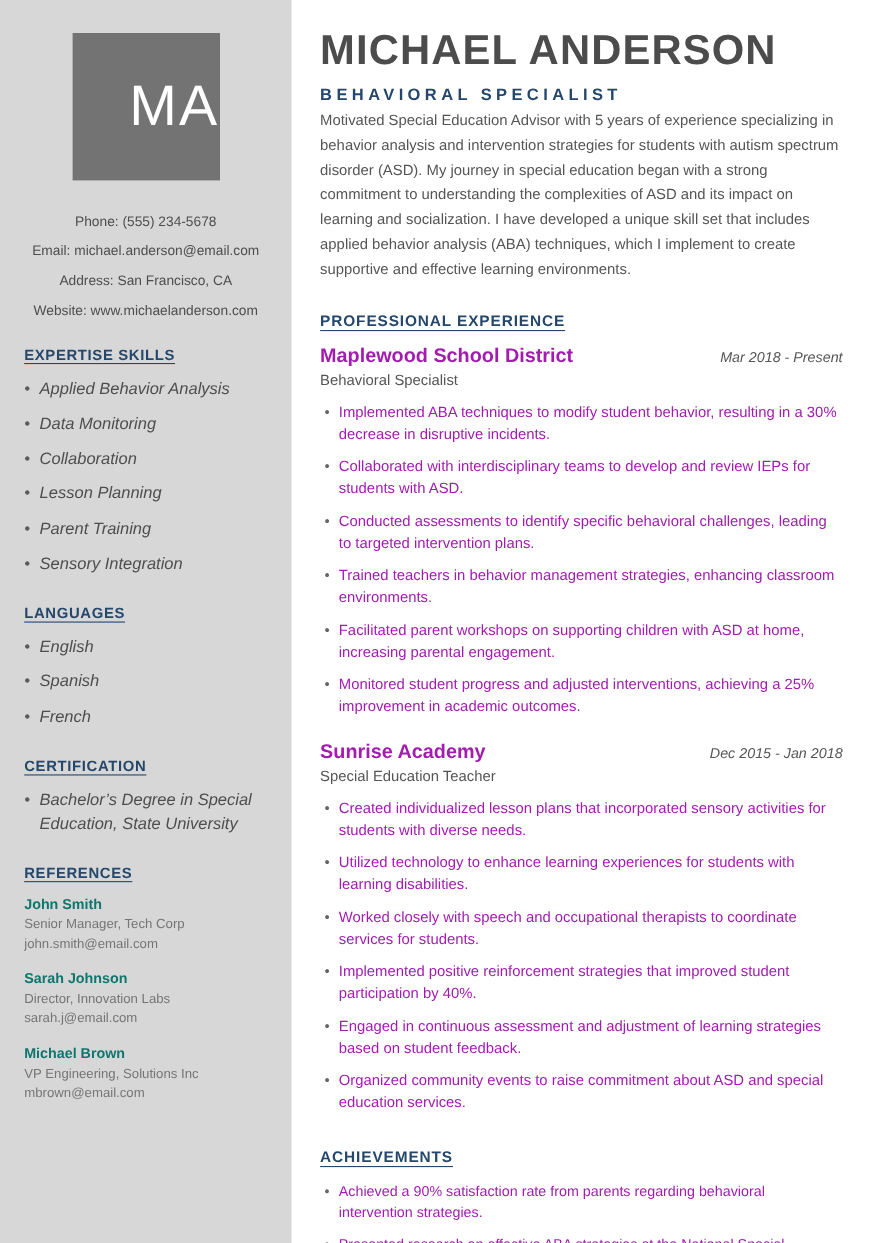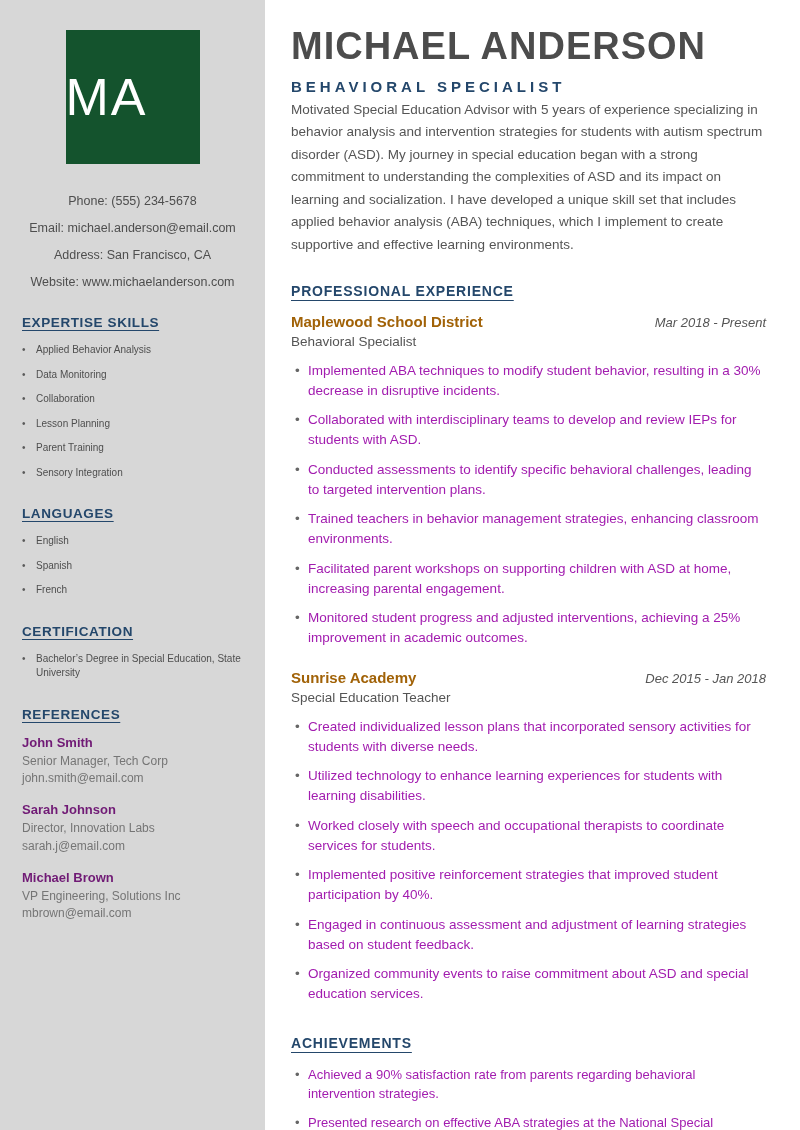--- a/index.html
+++ b/index.html
@@ -2,41 +2,41 @@
 <html><head>
 <meta charset="utf-8">
 <style>
   * { margin:0; padding:0; box-sizing:border-box; }
   html,body { background:#ffffff; }
   body { font-family:"Liberation Sans", sans-serif; }
   .page { width:800px; height:1130px; display:flex; overflow:hidden; background:#ffffff; margin:0 auto; }
 
   
   .sidebar { width:265px; flex:0 0 265px; background:#d7d7d7; padding:30px 22px 20px 22px; }
-  .avatar { width:134px; height:134px; background:#14532d; margin:0 auto; display:flex; align-items:center; justify-content:flex-start; }
+  .avatar { width:134px; height:134px; background:#737373; margin:0 auto; display:flex; align-items:center; justify-content:flex-end; }
   .avatar-initials { color:#ffffff; font-size:52px; letter-spacing:2px; font-weight:500; }
   .contact { margin-top:30px; }
   .contact-line { font-size:12.5px; color:#4e4e4e; margin-bottom:13px;text-align:center; }
   .side-h { font-size:13.5px; font-weight:bold; color:#24476b; text-decoration:underline; text-underline-offset:3px; letter-spacing:0.6px; margin:26px 0 13px 0; }
   .side-list { list-style:none; }
-  .side-list li { position:relative; padding-left:14px; font-size:10px; color:#4e4e4e; margin-bottom:10px; line-height:1.45; }
+  .side-list li { position:relative; padding-left:14px; font-size:15px; color:#4e4e4e; margin-bottom:10px; line-height:1.45;font-style:italic; }
   .side-list li::before { content:"•"; position:absolute; left:0; color:#5a5a5a; }
   .ref { margin-bottom:15px; }
-  .ref-name { font-size:13px; font-weight:bold; color:#701a75; margin-bottom:3px; }
+  .ref-name { font-size:13px; font-weight:bold; color:#0f766e; margin-bottom:3px; }
   .ref-role, .ref-email { font-size:12px; color:#757575; line-height:1.45; }
 
   
   .main { flex:1; padding:26px 34px 0 26px; }
   .name { font-size:38px; font-weight:bold; color:#4c4c4c; letter-spacing:1px; line-height:1.1; }
   .headline { font-size:15px; color:#24476b; letter-spacing:4px; font-weight:600; margin-top:10px; }
   .summary { font-size:13.5px; color:#555555; line-height:1.67; margin-top:4px; }
   .section-h { font-size:14px; font-weight:bold; color:#24476b; text-decoration:underline; text-underline-offset:4px; letter-spacing:0.8px; margin:26px 0 14px 0; }
   .job { margin-bottom:20px; }
   .job-head { display:flex; justify-content:space-between; align-items:baseline; }
-  .company { font-size:15px; font-weight:bold; color:#a16207; }
+  .company { font-size:18px; font-weight:bold; color:#a21caf; }
   .dates { font-size:13px; font-style:italic; color:#555555; }
   .role { font-size:13.5px; color:#555555; margin:4px 0 12px 0; }
   .blist { list-style:none; }
   .blist li { position:relative; padding-left:17px; font-size:13.5px; color:#a21caf; line-height:1.5; margin-bottom:9px; }
   .blist li::before { content:"•"; position:absolute; left:4px; color:#666666; }
   .ach { margin-top:30px; }
   .ach .blist li { font-size:13px; }
 </style>
 </head>
 <body>

